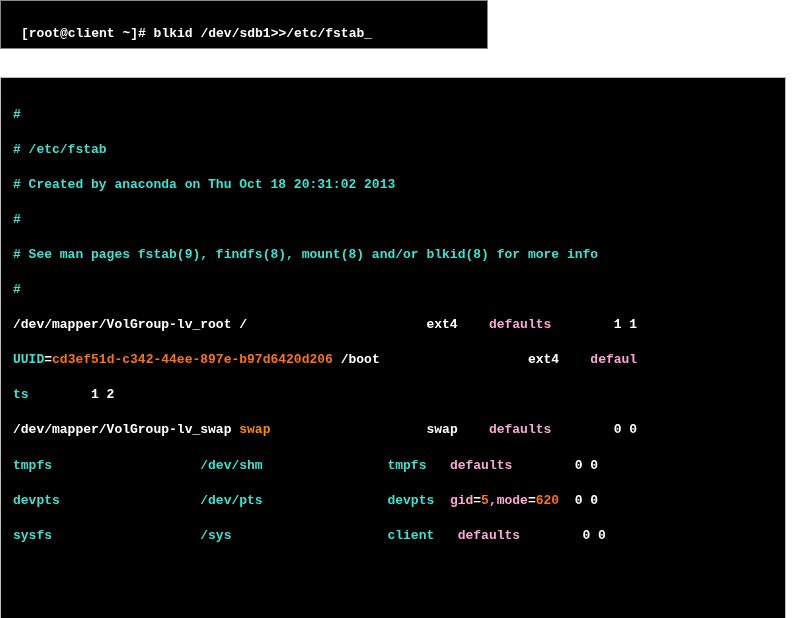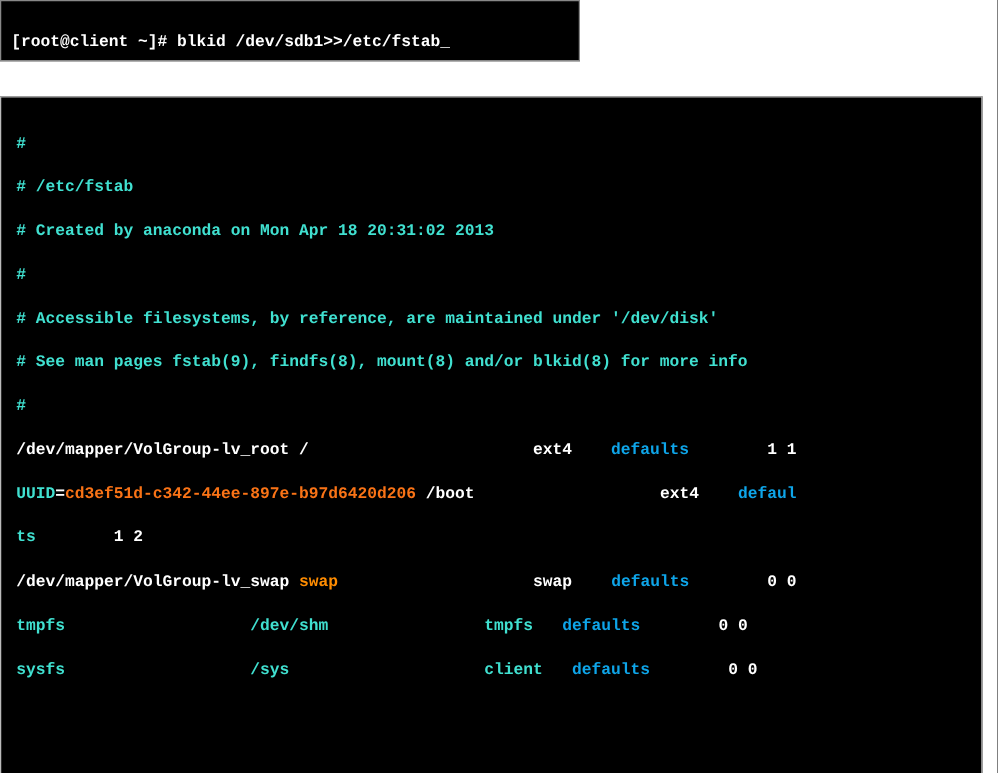--- a/index.html
+++ b/index.html
@@ -6,66 +6,66 @@
       margin: 0;
       padding: 0;
       background: #fff;
       font-family: "Courier New", monospace;
       font-size: 13px;
       font-weight: bold;
     }
     .terminal {
       background: #000;
       color: #fff;
-      padding: 6px 8px;
+      padding: 6px 20px;
       margin: 0;
       white-space: pre;
       line-height: 1.35;
       overflow: hidden;
     }
     .term1 {
       width: 446px;
       height: auto;
       border: 1px solid #888;
       margin-bottom: 28px;
     }
     .term2 {
       width: 760px;
       border: 1px solid #bbb;
       margin-bottom: 20px;
       padding: 10px 12px 50px 12px;
       position: relative;
     }
     .cyan { color: #40e0d0; }
     .white { color: #fff; }
-    .yellow { color: #0ea5e9; }
+    .yellow { color: #f9a8d4; }
     .green { color: #f97316; }
     .orange { color: #ff8c00; }
     .row { display: block; }
   </style>
 </head>
 <body>
 
 <div class="terminal term1">
 <span class="white">[root@client ~]# blkid /dev/sdb1&gt;&gt;/etc/fstab_</span>
 </div>
 
 <div class="terminal term2">
 <span class="row cyan">#</span>
 <span class="row cyan"># /etc/fstab</span>
-<span class="row cyan"># Created by anaconda on Mon Apr 18 20:31:02 2013</span>
+<span class="row cyan"># Created by anaconda on Thu Oct 18 20:31:02 2013</span>
 <span class="row cyan">#</span>
-<span class="row cyan"># Accessible filesystems, by reference, are maintained under '/dev/disk'</span>
 <span class="row cyan"># See man pages fstab(9), findfs(8), mount(8) and/or blkid(8) for more info</span>
 <span class="row cyan">#</span>
 <span class="row"><span class="white">/dev/mapper/VolGroup-lv_root /                       ext4    </span><span class="yellow">defaults</span><span class="white">        1 1</span></span>
 <span class="row"><span class="cyan">UUID</span><span class="white">=</span><span class="green">cd3ef51d-c342-44ee-897e-b97d6420d206</span><span class="white"> /boot                   ext4    </span><span class="yellow">defaul</span></span>
 <span class="row"><span class="cyan">ts</span><span class="white">        1 2</span></span>
 <span class="row"><span class="white">/dev/mapper/VolGroup-lv_swap </span><span class="orange">swap</span><span class="white">                    swap    </span><span class="yellow">defaults</span><span class="white">        0 0</span></span>
 <span class="row"><span class="cyan">tmpfs                   /dev/shm                tmpfs   </span><span class="yellow">defaults</span><span class="white">        0 0</span></span>
+<span class="row"><span class="cyan">devpts                  /dev/pts                devpts  </span><span class="yellow">gid</span><span class="white">=</span><span class="green">5</span><span class="yellow">,</span><span class="yellow">mode</span><span class="white">=</span><span class="green">620</span><span class="white">  0 0</span></span>
 <span class="row"><span class="cyan">sysfs                   /sys                    client   </span><span class="yellow">defaults</span><span class="white">        0 0</span></span>
 
 
 
 
 
 
 
 
 </div>

